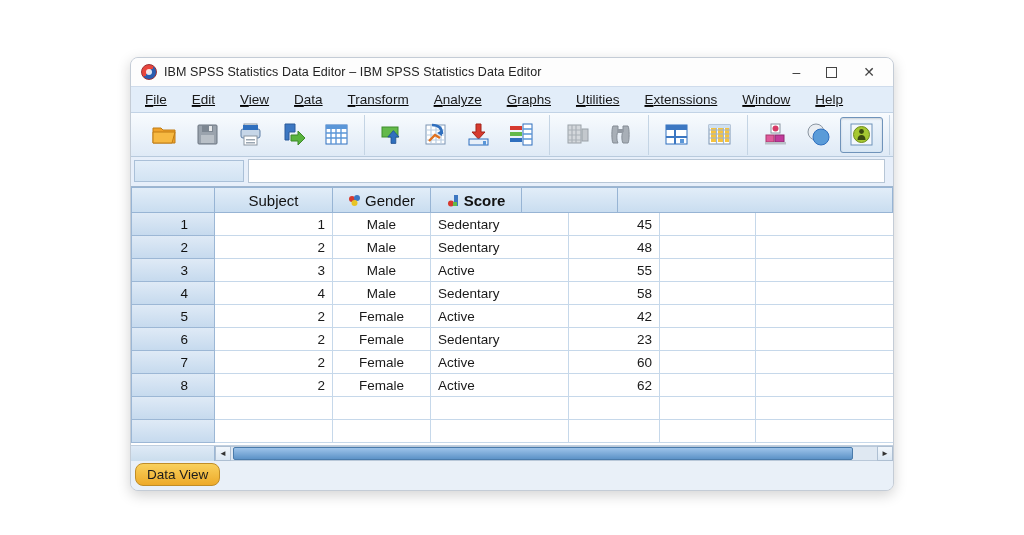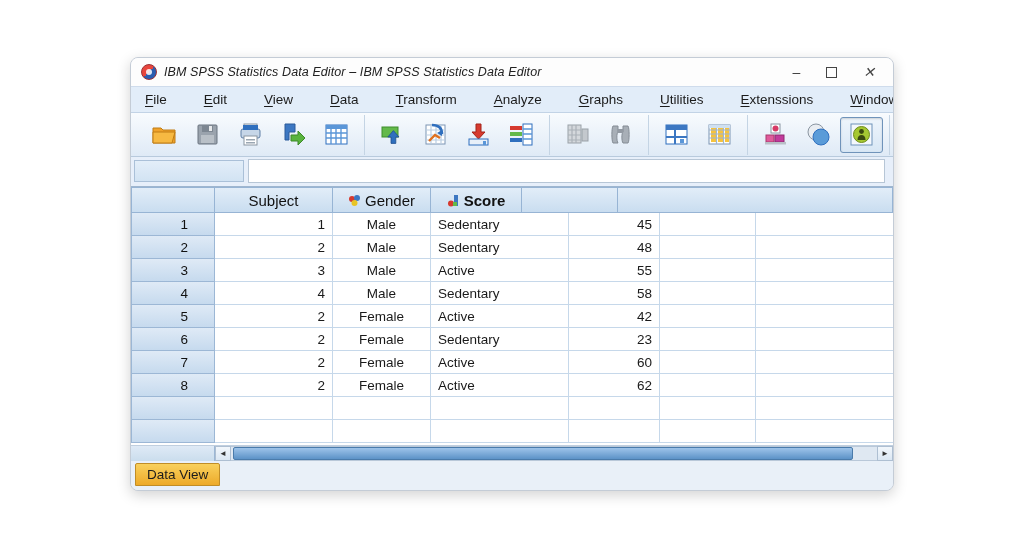--- a/index.html
+++ b/index.html
@@ -6,32 +6,32 @@
   html,body { width:1024px; height:535px; background:#ffffff; font-family:"Liberation Sans", sans-serif; overflow:hidden; }
 
   .window {
     position:absolute; left:130px; top:57px; width:764px; height:434px;
     background:#eef3fa; border:1px solid #c4ccd6; border-radius:8px;
     box-shadow:0 4px 14px rgba(0,0,0,0.18);
     display:flex; flex-direction:column; overflow:hidden;
   }
 
   
-  .titlebar { height:28px; background:#fdfdfd; display:flex; align-items:center; padding:0 10px; flex:0 0 auto;font-style:italic; }
+  .titlebar { height:28px; background:#fdfdfd; display:flex; align-items:center; padding:0 10px; flex:0 0 auto; }
   .app-icon { width:16px; height:16px; border-radius:50%; position:relative; margin-right:7px;
     background:linear-gradient(135deg,#e8453c 0 50%, #2a5db0 50% 100%); border:1px solid #9a2f33; flex:0 0 auto; }
   .app-icon::after { content:""; position:absolute; left:4px; top:4px; width:6px; height:6px; border-radius:50%; background:#fff; opacity:.85; }
   .title-text { font-size:12.5px; color:#222; letter-spacing:.1px; }
   .win-controls { margin-left:auto; display:flex; align-items:center; gap:26px; padding-right:8px; }
   .win-btn { font-size:14px; color:#444; line-height:1; cursor:default; }
   .win-btn.max { font-size:12px; border:1.5px solid #444; width:11px; height:11px; }
 
   
   .menubar { height:27px; background:linear-gradient(#eaf2fc,#dcEAf8); background:#e2edf9; border-top:1px solid #cfdcec;
-    border-bottom:1px solid #c2d3e6; display:flex; align-items:center; gap:37px; padding:0 14px; flex:0 0 auto; }
+    border-bottom:1px solid #c2d3e6; display:flex; align-items:center; gap:25px; padding:0 14px; flex:0 0 auto;text-decoration:underline; }
   .menu-item { font-size:13.5px; color:#1b1b1b; white-space:nowrap; }
   .menu-item u { text-decoration:underline; text-underline-offset:2px; }
 
   
   .toolbar { height:44px; background:linear-gradient(#f8fbfe,#dfeaf6); border-bottom:1px solid #b8cadd;
     display:flex; align-items:center; padding:0 6px; flex:0 0 auto; }
   .tool-strip { display:flex; align-items:center; height:40px; padding:0 6px; border-right:1px solid #c4d4e4; }
   .tool-btn { width:43px; height:36px; display:flex; align-items:center; justify-content:center; }
   .tool-btn svg { width:27px; height:27px; }
   .tool-btn.pressed { border:1px solid #6f93ba; border-radius:3px; background:linear-gradient(#eef5fc,#d8e7f5); box-shadow:inset 0 1px 2px rgba(0,0,0,.15); }
@@ -369,16 +369,16 @@
   <div class="hscroll-row">
     <div class="hscroll-corner"></div>
     <div class="scroll-btn">◄</div>
     <div class="hscroll-track">
       <div class="hscroll-thumb"></div>
     </div>
     <div class="scroll-btn">►</div>
   </div>
 
   <div class="tabstrip">
-    <div class="tab active" style="background: linear-gradient(rgb(249, 208, 92), rgb(237, 170, 42));">Data View</div>
+    <div class="tab active" style="background: linear-gradient(rgb(249, 208, 92), rgb(237, 170, 42)); border-radius: 8px;">Data View</div>
   </div>
 
 </div>
 
 </body></html>

